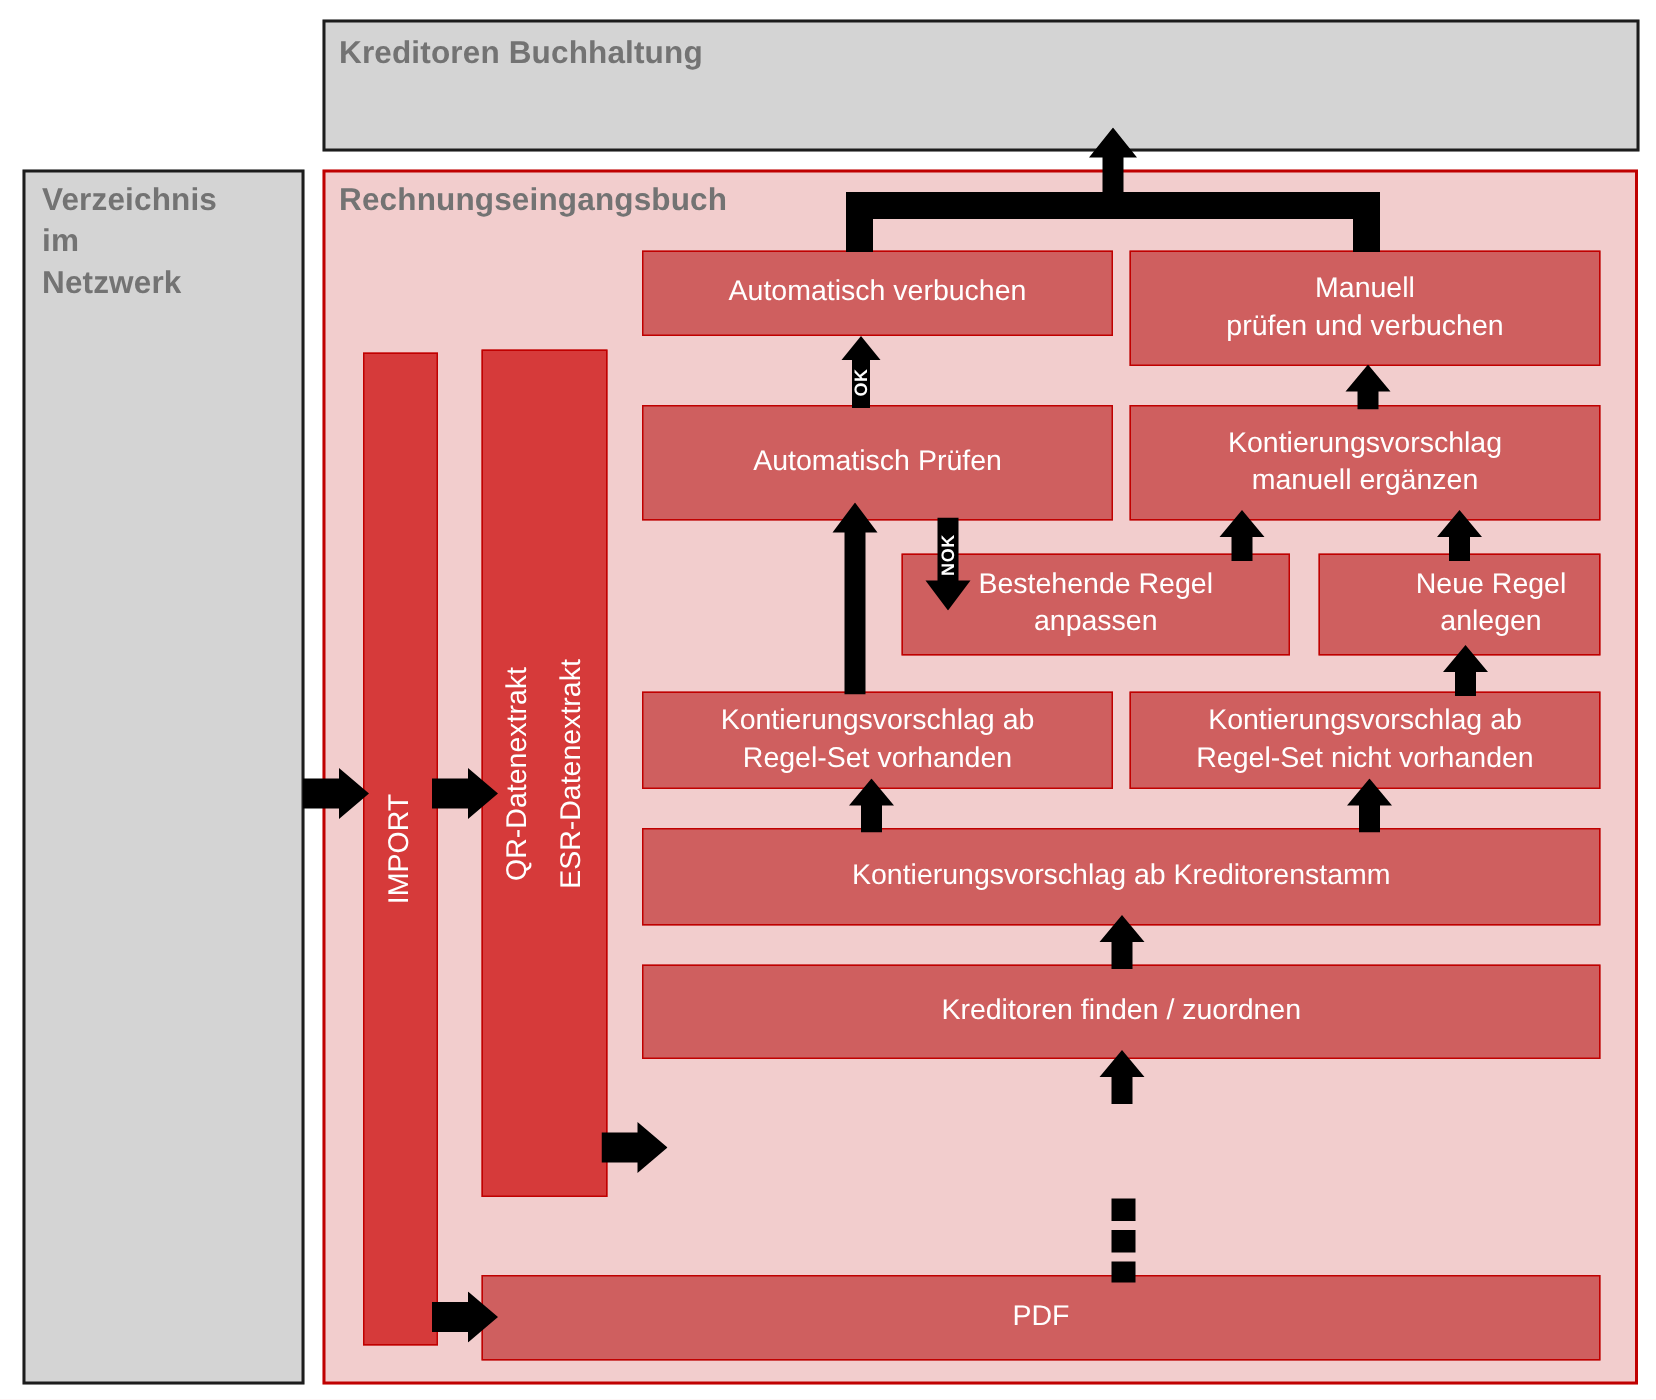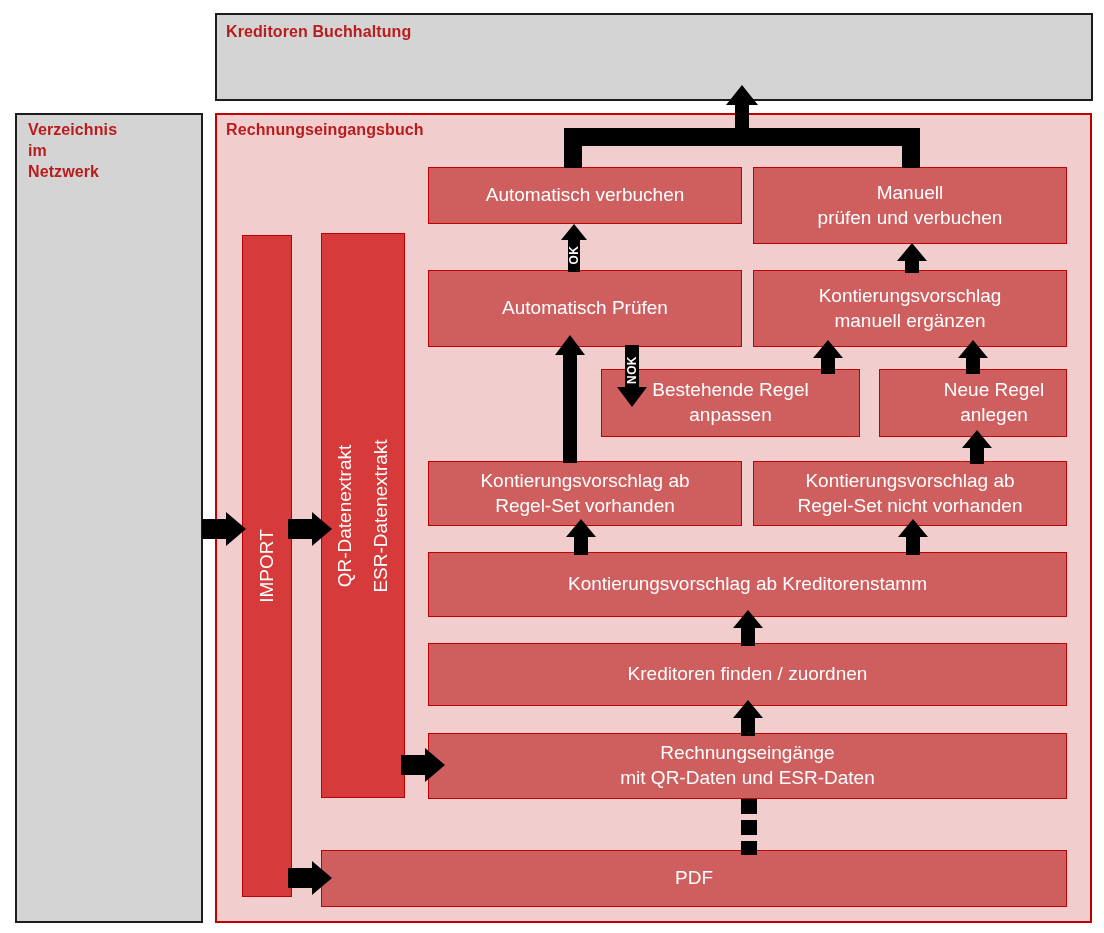--- a/index.html
+++ b/index.html
@@ -27,22 +27,22 @@
   }
   .panel-pink {
     position: absolute;
     background: #f2cdcd;
     border: 2px solid #c00000;
     box-sizing: border-box;
   }
   .panel-title {
     position: absolute;
     font-weight: bold;
-    font-size: 16px;
-    color: #b91c1c;
+    font-size: 21px;
+    color: #737373;
     letter-spacing: 0.1px;
     line-height: 1.30;
     white-space: pre-line;
   }
 
   
   .pbox {
     position: absolute;
     background: #cf5f5f;
     border: 1px solid #c00000;
@@ -151,22 +151,20 @@
   <div class="pbox" style="left:428px; top:461px; width:314px; height:65px;">Kontierungsvorschlag ab
 Regel-Set vorhanden</div>
 
   <div class="pbox" style="left:753px; top:461px; width:314px; height:65px;">Kontierungsvorschlag ab
 Regel-Set nicht vorhanden</div>
 
   <div class="pbox" style="left:428px; top:552px; width:639px; height:65px;">Kontierungsvorschlag ab Kreditorenstamm</div>
 
   <div class="pbox" style="left:428px; top:643px; width:639px; height:63px;">Kreditoren finden / zuordnen</div>
 
-  <div class="pbox" style="left:428px; top:733px; width:639px; height:66px;">Rechnungseingänge
-mit QR-Daten und ESR-Daten</div>
 
   <div class="pbox" style="left:321px; top:850px; width:746px; height:57px;text-align:right;">PDF</div>
 
   <div class="bracket" style="left:564px; top:128px; width:356px; height:18px;"></div>
   <div class="bracket" style="left:564px; top:128px; width:18px; height:40px;"></div>
   <div class="bracket" style="left:902px; top:128px; width:18px; height:40px;"></div>
 
   <div class="arr" style="left:724px; top:85px; width:36px; height:55px;">
     <svg width="36" height="55" viewBox="0 0 36 55">
       <polygon points="18,0 34,20 25,20 25,55 11,55 11,20 2,20" fill="#000000"></polygon>

